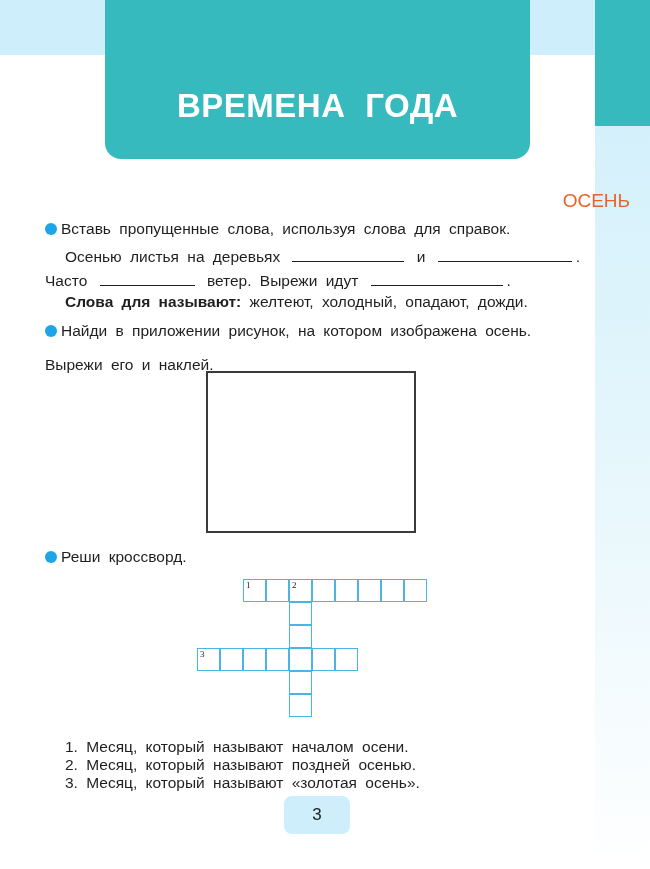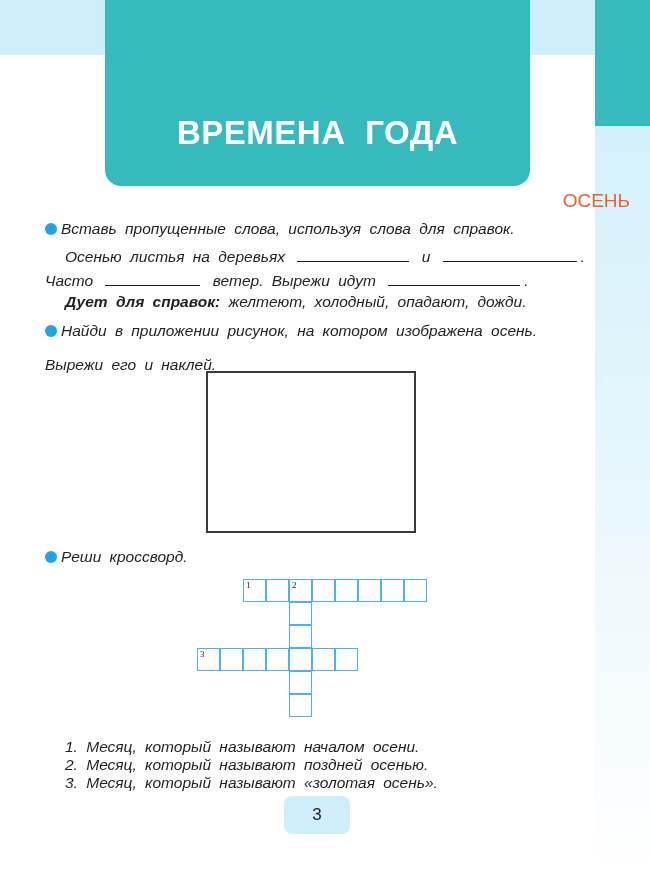--- a/index.html
+++ b/index.html
@@ -2,25 +2,25 @@
 <html><head>
 <meta charset="utf-8">
 <style>
   * { box-sizing: border-box; margin: 0; padding: 0; }
   html, body { width: 650px; height: 869px; overflow: hidden; background: #ffffff; }
   body { position: relative; font-family: "Liberation Sans", sans-serif; color: #1f1f1f; }
   .top-band { position: absolute; left: 0; top: 0; width: 595px; height: 55px; background: #cdeefa; }
   .side-strip { position: absolute; left: 595px; top: 0; width: 55px; height: 869px;
     background: linear-gradient(to bottom, #cdeefa 0%, #e4f6fc 50%, #ffffff 100%); }
   .side-strip-top { position: absolute; left: 595px; top: 0; width: 55px; height: 126px; background: #36babd; }
-  .header-box { position: absolute; left: 105px; top: 0; width: 425px; height: 186px; background: #36babd;
+  .header-box { position: absolute; left: 105px; top: 0; width: 425px; height: 159px; background: #36babd;
     border-radius: 0 0 16px 16px; display: flex; align-items: flex-end; justify-content: center; padding-bottom: 34px; }
   .header-title { color: #ffffff; font-weight: bold; font-size: 33px; letter-spacing: 0.5px; word-spacing: 10px; }
   .section-title { position: absolute; left: 0; width: 630px; top: 190px; text-align: right; color: #e8632a; font-size: 19px; }
-  .line { position: absolute; font-size: 15.5px; word-spacing: 4px; white-space: nowrap; line-height: 18px; font-style: italic; }
+  .line { position: absolute; font-size: 15.5px; word-spacing: 4px; white-space: nowrap; line-height: 18px; }
   .bullet { display: inline-block; width: 12px; height: 12px; border-radius: 50%; background: #1ea5e6; margin-right: 4px; vertical-align: -1px; }
   .blank { display: inline-block; border-bottom: 1.2px solid #1f1f1f; height: 12px; vertical-align: baseline; margin: 0 4px; }
   .bold { font-weight: bold; }
   .paste-box { position: absolute; left: 206px; top: 371px; width: 210px; height: 162px; border: 2px solid #3a3a3a; background: #fff; }
   .cell { position: absolute; width: 23.2px; height: 23.2px; border: 1.5px solid #4ab4e4; background: #fff; }
   .cell-num { position: absolute; left: 2px; top: 0px; font-family: "Liberation Serif", serif; font-size: 9px; color: #222; }
   .page-num { position: absolute; left: 284px; top: 796px; width: 66px; height: 38px; background: #cdeefa; border-radius: 8px;
     display: flex; align-items: center; justify-content: center; font-size: 17px; color: #222; }
 </style>
 </head>
@@ -45,21 +45,21 @@
   <span>и</span>
   <span class="blank" style="width:134px;"></span><span>.</span>
 </div>
 <div class="line" style="left:45px; top:272px;">
   <span>Часто</span>
   <span class="blank" style="width:95px;"></span>
   <span>ветер. Вырежи идут</span>
   <span class="blank" style="width:132px;"></span><span>.</span>
 </div>
 <div class="line" style="left:65px; top:293px;">
-  <span class="bold">Дует для справок:</span>
+  <span class="bold">Слова для называют:</span>
   <span>желтеют, холодный, опадают, дожди.</span>
 </div>
 
 <div class="line" style="left:45px; top:322px;">
   <span class="bullet"></span><span>Найди в приложении рисунок, на котором изображена осень.</span>
 </div>
 <div class="line" style="left:45px; top:356px;text-align:right;">Вырежи его и наклей.</div>
 <div class="paste-box"></div>
 
 <div class="line" style="left:45px; top:548px;text-align:center;">

